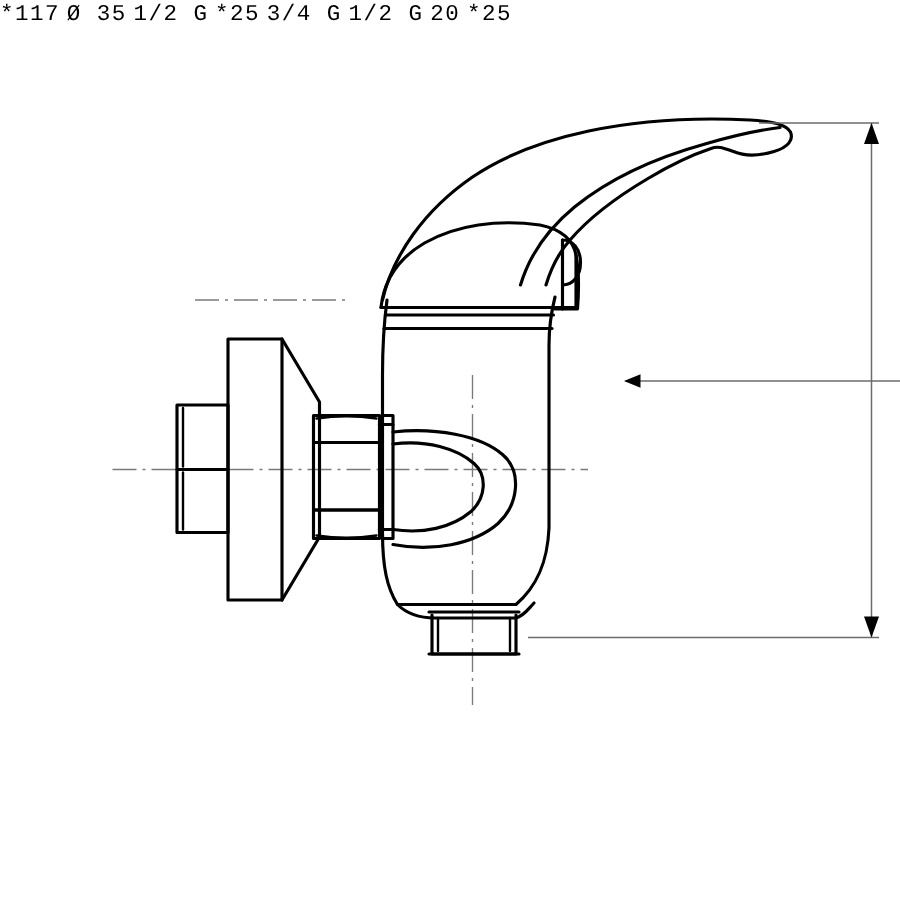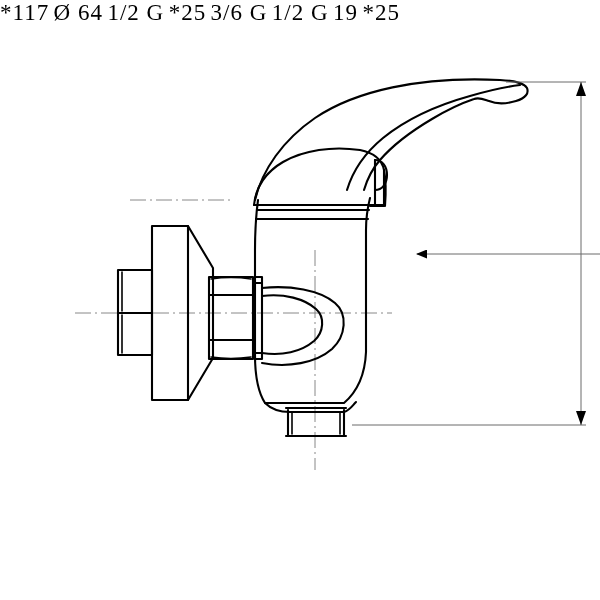--- a/index.html
+++ b/index.html
@@ -59,22 +59,22 @@
   .leader {
     fill: none;
     stroke: #000000;
     stroke-width: 1.2;
   }
   .arrow {
     fill: #000000;
     stroke: none;
   }
   .dim-text {
-    font-family: Liberation Serif, serif;
-    font-size: 23px;
+    font-family: Liberation Mono, monospace;
+    font-size: 15px;
     fill: #1a1a1a;
     letter-spacing: 1px;
   }
 </style>
 </head>
 <body>
 
 <div id="drawing-root">
   <svg id="drawing-svg" viewBox="0 0 600 600" xmlns="http://www.w3.org/2000/svg">
 
@@ -252,28 +252,28 @@
       <line class="ext-line" x1="152" y1="400" x2="152" y2="516">
       <line class="ext-line" x1="313" y1="440" x2="313" y2="516">
       <line class="dim-line" x1="152" y1="511" x2="313" y2="511">
       <path class="arrow" d="M152,511 L165,507 L165,515 Z">
       <path class="arrow" d="M313,511 L300,507 L300,515 Z">
     </path></path></line></line></line></g>
 
     
     <text class="dim-text" x="575" y="300" text-anchor="middle" transform="rotate(-90 575 300)">*117</text>
 
-    <text class="dim-text" x="28" y="320" text-anchor="middle" transform="rotate(-90 28 320)">Ø 64</text>
+    <text class="dim-text" x="28" y="320" text-anchor="middle" transform="rotate(-90 28 320)">Ø 35</text>
 
     <text class="dim-text" x="75" y="205" text-anchor="middle" transform="rotate(-90 75 205)">1/2 G</text>
 
     <text class="dim-text" x="404" y="375" text-anchor="middle" transform="rotate(-90 404 375)">*25</text>
 
-    <text class="dim-text" x="145" y="215" text-anchor="start">3/6 G</text>
+    <text class="dim-text" x="145" y="215" text-anchor="start">3/4 G</text>
 
     <text class="dim-text" x="364" y="470" text-anchor="start">1/2 G</text>
 
-    <text class="dim-text" x="179" y="455" text-anchor="middle">19</text>
+    <text class="dim-text" x="179" y="455" text-anchor="middle">20</text>
 
     <text class="dim-text" x="233" y="506" text-anchor="middle">*25</text>
 
   
 </div>
 
 </body></html>

